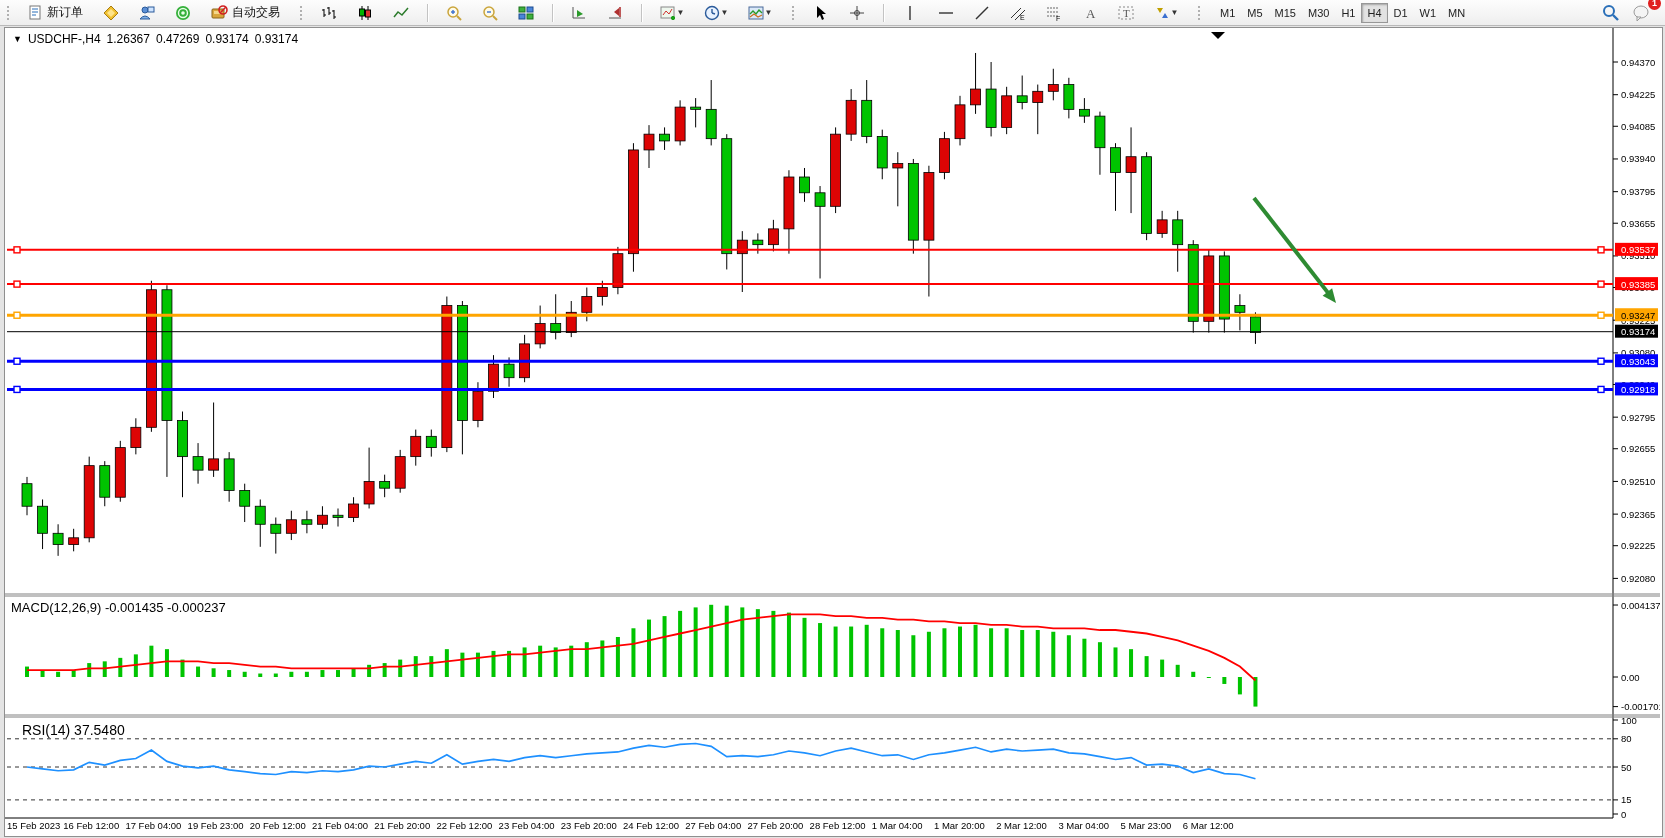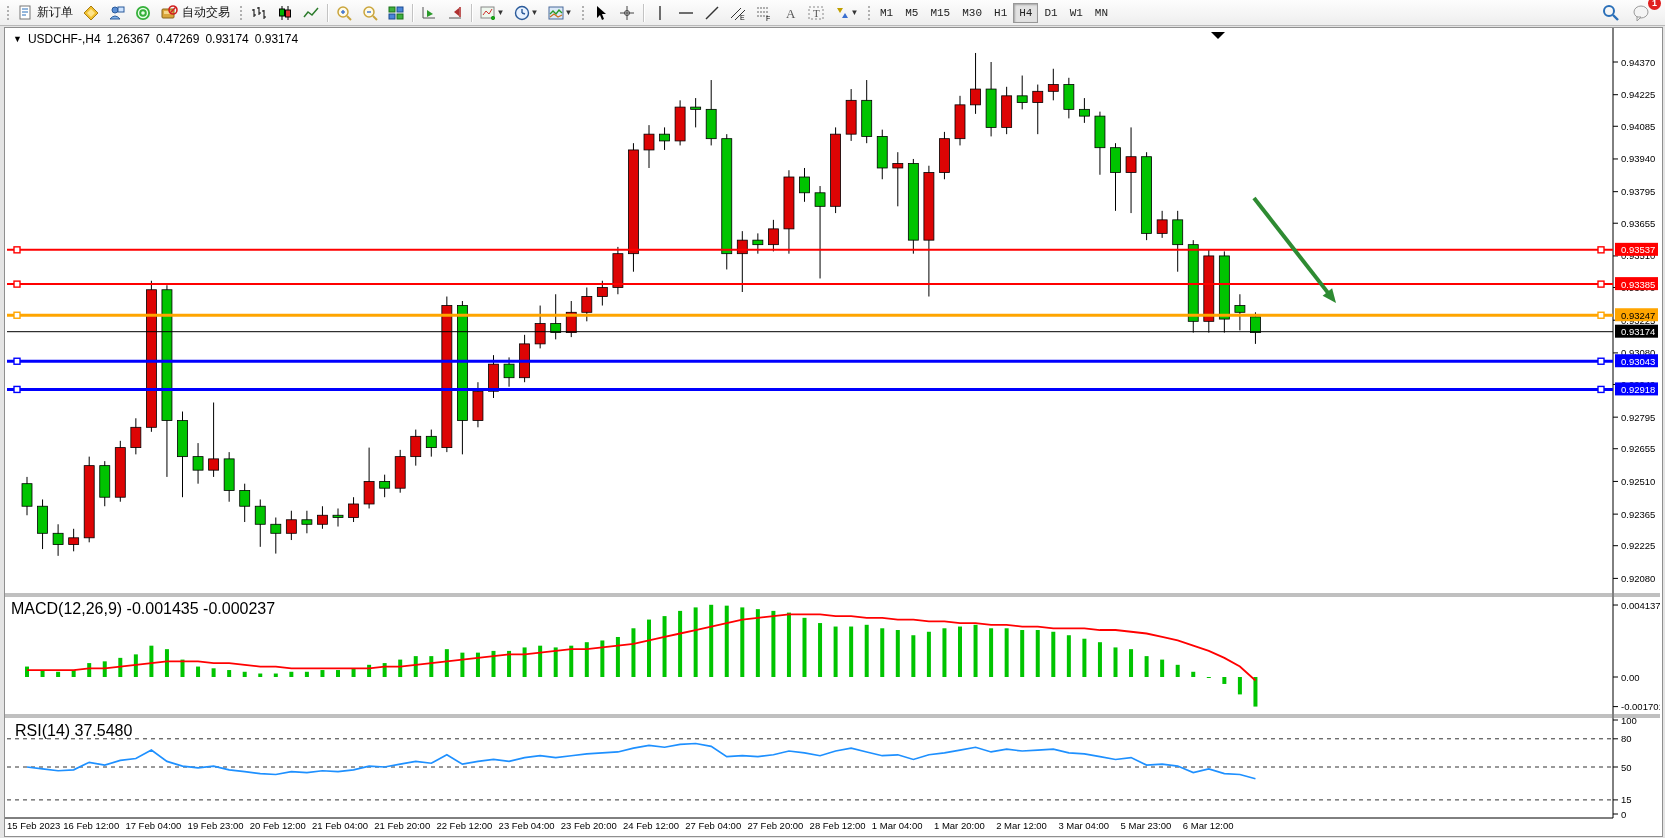--- a/index.html
+++ b/index.html
@@ -2,31 +2,31 @@
 <html><head>
 <meta charset="utf-8">
 <style>
   html,body{margin:0;padding:0;}
   .app{position:relative;width:1665px;height:838px;background:#e4e4e4;
        font-family:"Liberation Sans",sans-serif;overflow:hidden;}
   
   .toolbar{position:absolute;left:0;top:0;width:100%;height:26px;
            background:linear-gradient(#fdfdfd,#eeeeee);
            border-bottom:1px solid #b9b9b9;display:flex;align-items:center;
-           padding:0 2px;box-sizing:border-box;white-space:nowrap;}
+           padding:0 2px;box-sizing:border-box;white-space:nowrap;gap:10px;}
   .grip{width:5px;height:18px;margin:0 3px;flex:0 0 auto;
         background-image:radial-gradient(#b0b0b0 1px,transparent 1.2px);
         background-size:4px 4px;background-position:1px 1px;}
   .sep{width:1px;height:18px;background:#c3c3c3;margin:0 3px;box-shadow:1px 0 0 #ffffff;flex:0 0 auto;}
   .tbtn{display:flex;align-items:center;gap:4px;height:22px;padding:0 4px;
         font-size:12px;color:#111;border:1px solid transparent;border-radius:2px;flex:0 0 auto;}
   .ibtn{display:flex;align-items:center;justify-content:center;width:24px;height:22px;
         border:1px solid transparent;border-radius:2px;flex:0 0 auto;}
   .caret{font-size:8px;color:#333;margin-left:1px;}
-  .tf{font-size:11px;font-family:Liberation Mono, monospace;
+  .tf{font-size:11px;font-family:Liberation Sans, sans-serif;
       padding:3px 5px;color:#222;border:1px solid transparent;flex:0 0 auto;}
   .tf.active{background:#e2e2e2;border:1px solid #979797;box-shadow:inset 1px 1px 2px rgba(0,0,0,.28);}
   .toolbar-right{margin-left:auto;display:flex;align-items:center;gap:6px;padding-right:8px;}
   .badge{position:absolute;top:-5px;right:-7px;background:#e02020;color:#fff;font-size:9px;
          min-width:13px;height:13px;line-height:13px;text-align:center;border-radius:8px;font-weight:bold;}
   
   .chart-window{position:absolute;left:4px;top:27px;width:1657px;height:808px;
                 background:#ffffff;border:1px solid #8f8f8f;}
   .ovl{position:absolute;font-size:12px;color:#000;z-index:5;pointer-events:none;}
   #chart-svg{position:absolute;left:0;top:0;}
@@ -623,16 +623,16 @@
       </svg>
 
     <div class="ovl ttl" style="left:8px;top:4px;">
       <span style="font-size:9px">▼</span>
       <span>USDCHF-,H4</span>
       <span>1.26367</span>
       <span>0.47269</span>
       <span>0.93174</span>
       <span>0.93174</span>
     </div>
-    <div class="ovl" style="left:6px;top:572px;font-size:16px">MACD(12,26,9) -0.001435 -0.000237</div>
-    <div class="ovl" style="left:10px;top:694px;font-size:16px">RSI(14) 37.5480</div>
+    <div class="ovl" style="left:6px;top:572px;font-size:13px">MACD(12,26,9) -0.001435 -0.000237</div>
+    <div class="ovl" style="left:17px;top:694px;font-size:14px">RSI(14) 37.5480</div>
   </div>
 </div>
 
 </body></html>

